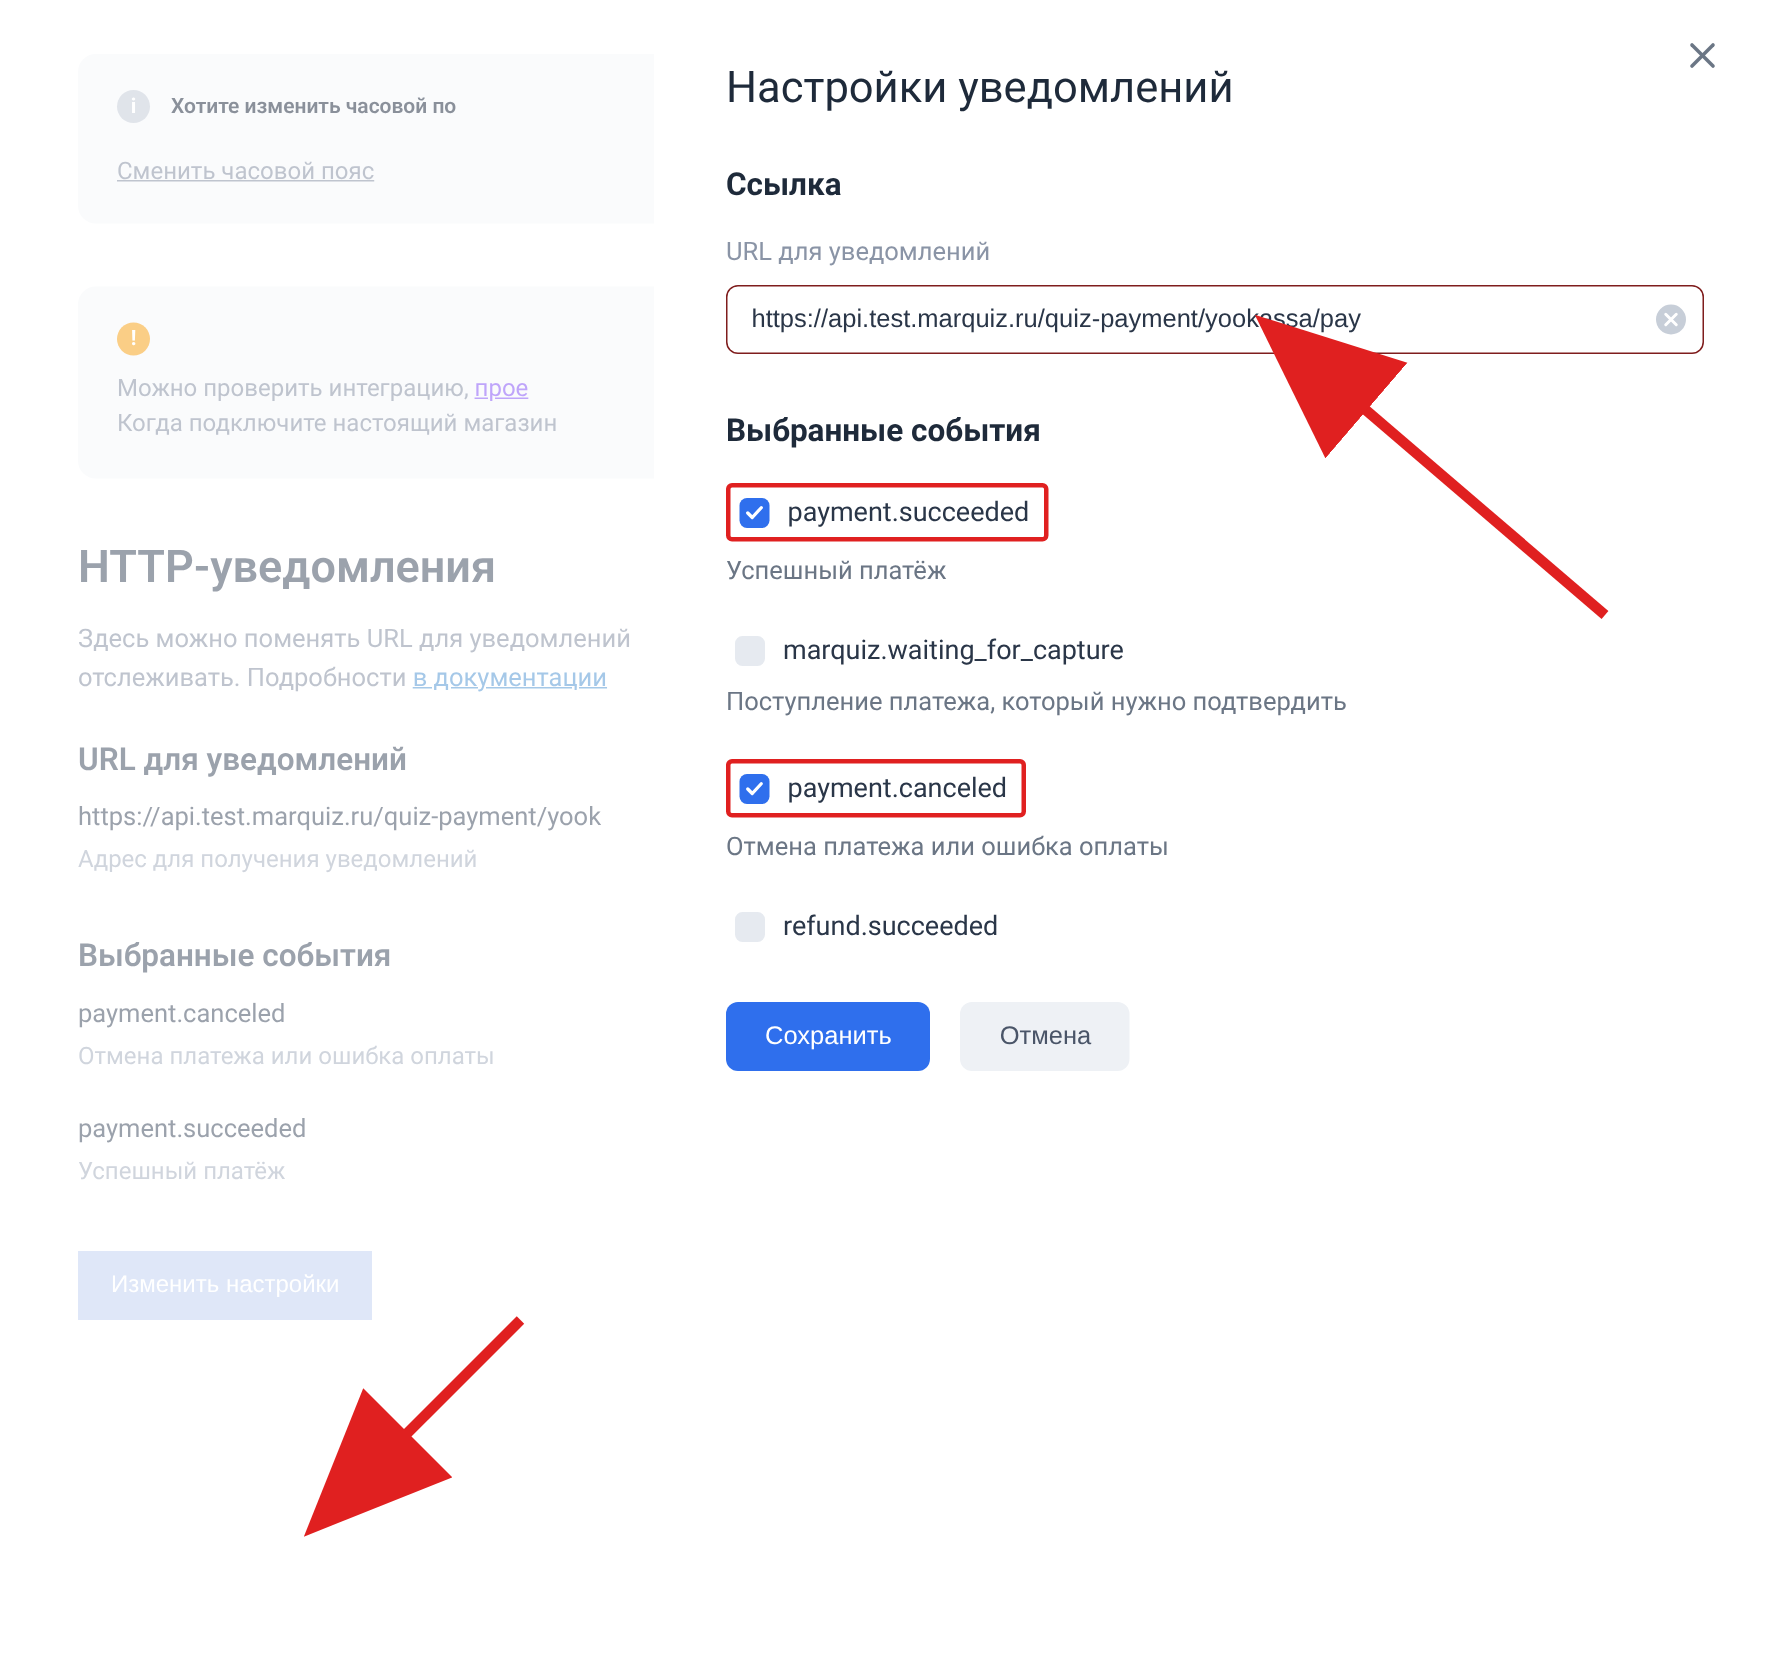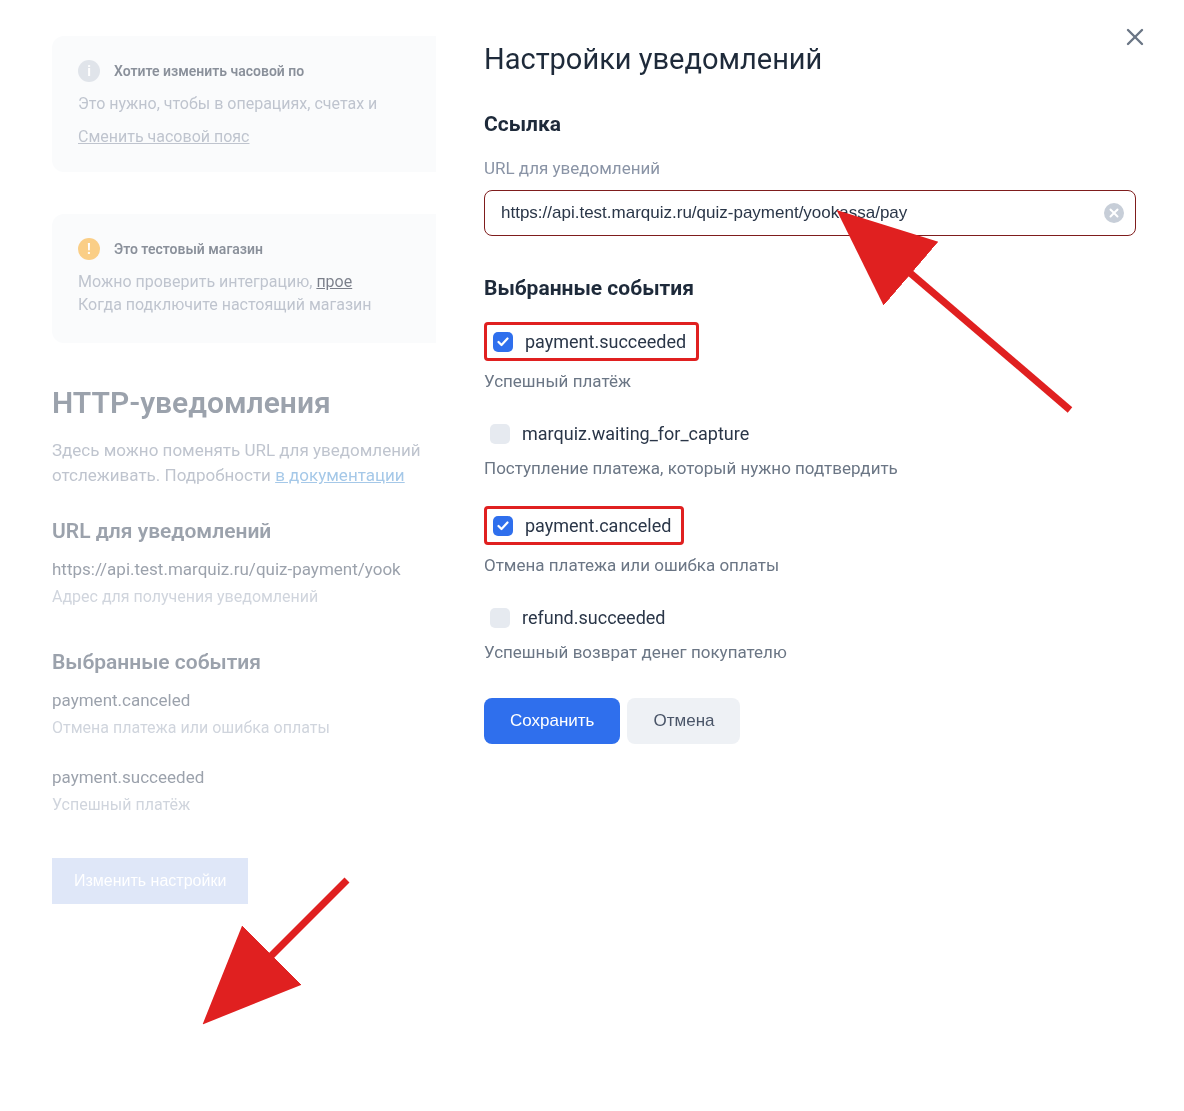--- a/index.html
+++ b/index.html
@@ -36,21 +36,21 @@
   .ib-icon {
     width: 22px; height: 22px; border-radius: 50%;
     display: inline-flex; align-items: center; justify-content: center;
     flex-shrink: 0;
   }
   .ib-icon.grey { background: #c7ced8; color: #fff; font-size: 14px; font-weight: 700; }
   .ib-icon.orange { background: #f5a623; color: #fff; font-size: 14px; font-weight: 700; }
   .ib-title { font-size: 14px; font-weight: 600; color: #2a3648; }
   .ib-text { color: #8a94a6; font-size: 16px; line-height: 1.45; margin-left: 0; }
   .ib-link { color: #8a94a6; text-decoration: underline; display: inline-block; margin-top: 12px; }
-  .ib-link2 { color: #0f172a; text-decoration: underline; text-align: right; }
+  .ib-link2 { color: #8b5cf6; text-decoration: underline; text-align: right; }
 
   .bg h1 {
     font-size: 30px; font-weight: 600; color: #4a5568; margin-bottom: 18px;
   }
   .bg p.sub {
     color: #8a94a6; font-size: 17px; line-height: 1.5; max-width: 420px; margin-bottom: 30px;
   }
   .doclink { color: #5b9bd5; }
   .bg h3 {
     font-size: 21px; font-weight: 600; color: #4a5568; margin-bottom: 16px;
@@ -117,21 +117,21 @@
   .cb.unchecked { background: #e6eaf0; }
   .cb-label { font-size: 18px; color: #2a3648; }
   .cb-desc { color: #6b7685; font-size: 17px; margin-left: 0; }
 
   .hl-red {
     border: 3px solid #e02020; border-radius: 4px;
     display: inline-flex; align-items: center; gap: 12px;
     padding: 6px 10px 6px 6px; margin-bottom: 10px;
   }
 
-  .actions { display: flex; gap: 7px; margin-top: 36px; }
+  .actions { display: flex; gap: 20px; margin-top: 36px; }
   .btn-primary {
     background: #2f6fed; color: #fff; border: none; border-radius: 8px;
     padding: 13px 26px; font-size: 17px; cursor: pointer;
   }
   .btn-secondary {
     background: #eef1f5; color: #4a5568; border: none; border-radius: 8px;
     padding: 13px 26px; font-size: 17px; cursor: pointer;
   }
 
   
@@ -141,28 +141,26 @@
 </head>
 <body>
 
 <div class="bg">
 
   <div class="info-box">
     <div class="ib-head">
       <span class="ib-icon grey">i</span>
       <span class="ib-title">Хотите изменить часовой по</span>
     </div>
-    <div class="ib-text">Это нужно, чтобы в операциях, счетах и</div>
     <a class="ib-link" href="#">Сменить часовой пояс</a>
   </div>
 
   <div class="info-box">
     <div class="ib-head">
       <span class="ib-icon orange">!</span>
-      <span class="ib-title">Это тестовый магазин</span>
     </div>
     <div class="ib-text">
       <span>Можно проверить интеграцию, </span><a class="ib-link2" href="#">прое</a><br>
       <span>Когда подключите настоящий магазин</span>
     </div>
   </div>
 
   <h1>HTTP-уведомления</h1>
   <p class="sub">
     <span>Здесь можно поменять URL для уведомлений</span><br>
@@ -247,21 +245,20 @@
     <div class="cb-desc">Отмена платежа или ошибка оплаты</div>
   </div>
 
   <div class="event-block">
     <div class="cb-row">
       <span class="cb unchecked">
         
       </span>
       <span class="cb-label">refund.succeeded</span>
     </div>
-    <div class="cb-desc">Успешный возврат денег покупателю</div>
   </div>
 
   <div class="actions">
     <button class="btn-primary">Сохранить</button>
     <button class="btn-secondary">Отмена</button>
   </div>
 </div>
 
 <div class="arrow" style="left:870px; top:240px;">
   <svg width="220" height="180">

